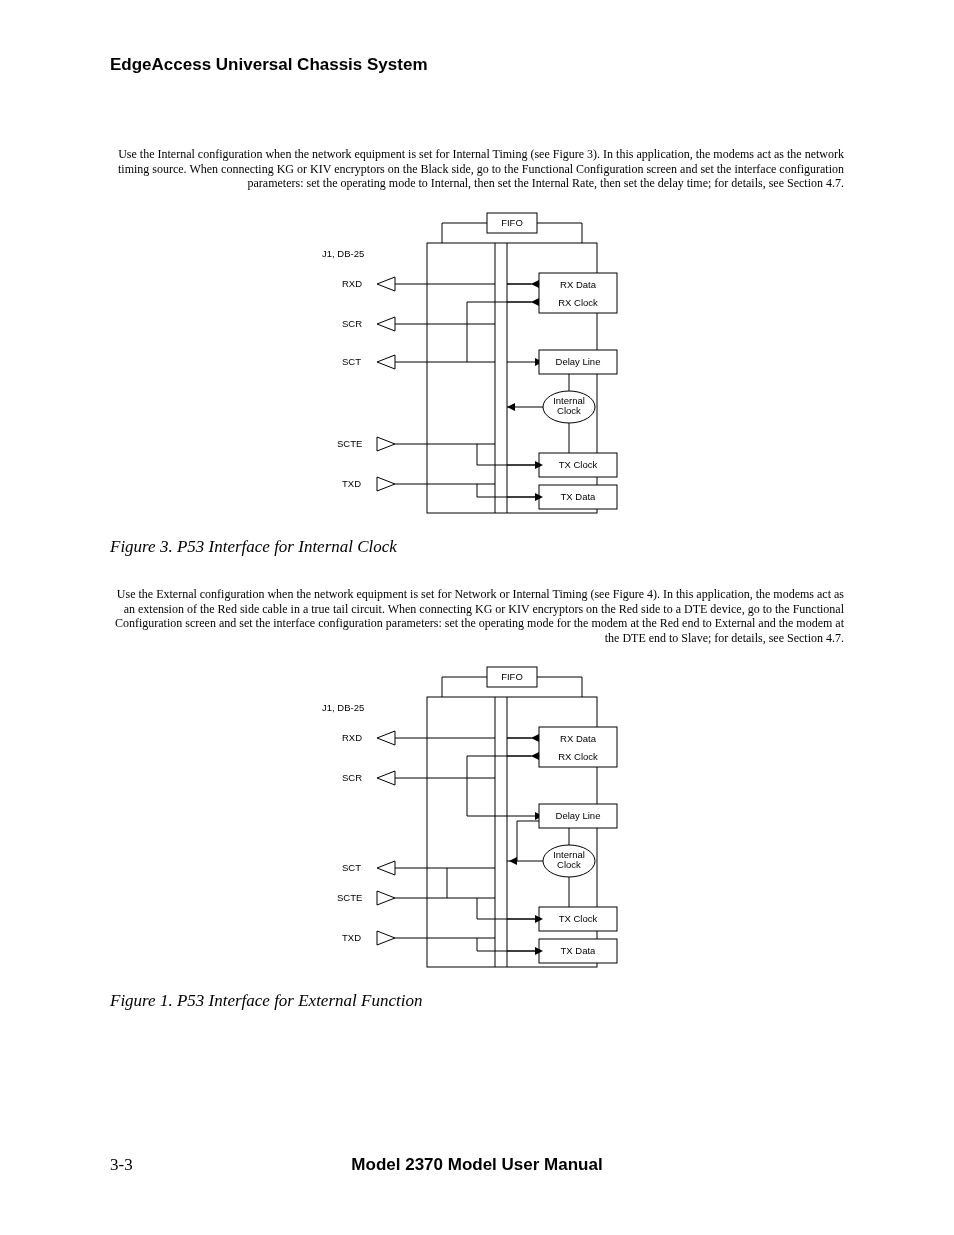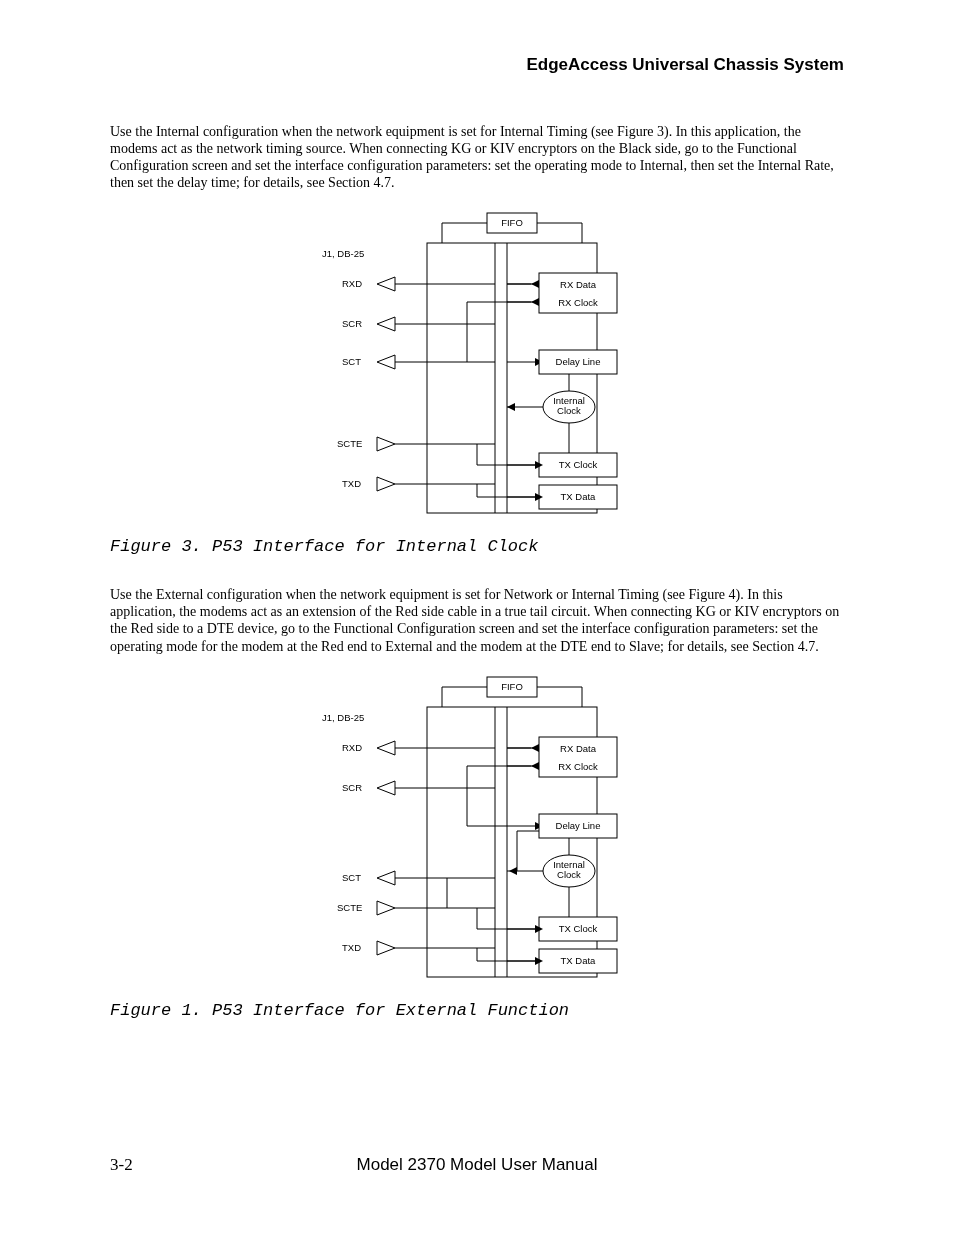--- a/index.html
+++ b/index.html
@@ -6,60 +6,59 @@
     body {
       width: 954px;
       height: 1235px;
       background: #fff;
       font-family: "Times New Roman", Times, serif;
       color: #000;
       position: relative;
       padding: 55px 110px 0 110px;
     }
     .header-title {
-      text-align: right;
+      text-align: left;
       font-weight: bold;
       font-size: 17px;
-      margin-bottom: 48px;
+      margin-bottom: 72px;
       font-family: Arial, Helvetica, sans-serif;
     }
     .body-para {
-      font-size: 14px;
+      font-size: 12px;
       line-height: 1.22;
       margin-bottom: 16px;
-      text-align: left;
+      text-align: right;
     }
     .figure-wrap {
       margin-top: 14px;
       margin-bottom: 10px;
       text-align: center;
     }
     .figure-caption {
       font-style: italic;
       font-size: 17px;
       margin-top: 16px;
       margin-bottom: 30px;
-      font-family: Liberation Mono, monospace;
     }
     .footer {
       position: absolute;
       bottom: 60px;
       left: 110px;
       right: 110px;
       display: flex;
       align-items: baseline;
     }
     .page-num {
       font-size: 17px;
       width: 90px;
     }
     .footer-title {
       flex: 1;
       text-align: center;
-      font-weight: normal;
+      font-weight: bold;
       font-family: Arial, Helvetica, sans-serif;
       font-size: 17px;
       padding-right: 90px;
     }
     .diag { font-family: Arial, Helvetica, sans-serif; }
     .diag .slab { font-size: 9.5px; }
     .diag .rlab { font-size: 9.5px; }
   </style>
 </head>
 <body>
@@ -243,15 +242,15 @@
   <text x="261" y="293" text-anchor="middle" class="rlab">TX Data</text>
   <polygon points="218,254 218,262 226,258" fill="#000"></polygon>
   <line x1="190" y1="258" x2="218" y2="258" stroke="#000"></line>
   <polygon points="218,286 218,294 226,290" fill="#000"></polygon>
   <line x1="190" y1="290" x2="218" y2="290" stroke="#000"></line>
 </svg>
 </div>
 <div class="figure-caption">Figure 1.  P53 Interface for External Function</div>
 
 <div class="footer">
-  <span class="page-num">3-2</span>
+  <span class="page-num">3-3</span>
   <span class="footer-title">Model 2370 Model User Manual</span>
 </div>
 
 </body></html>

